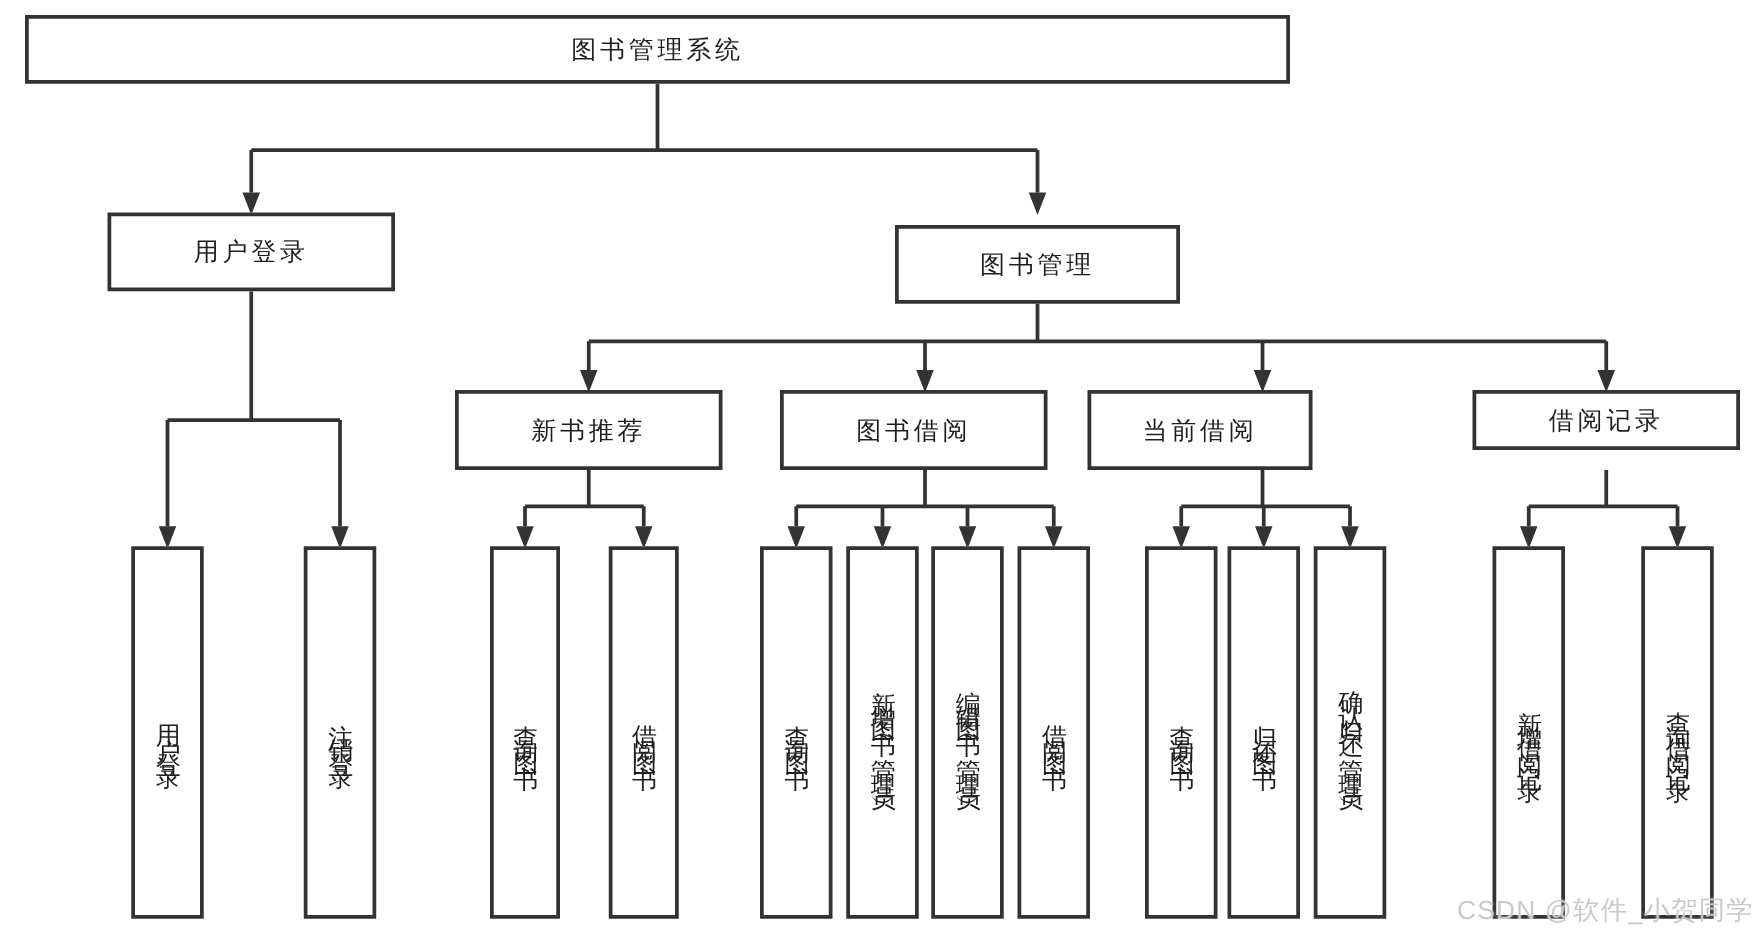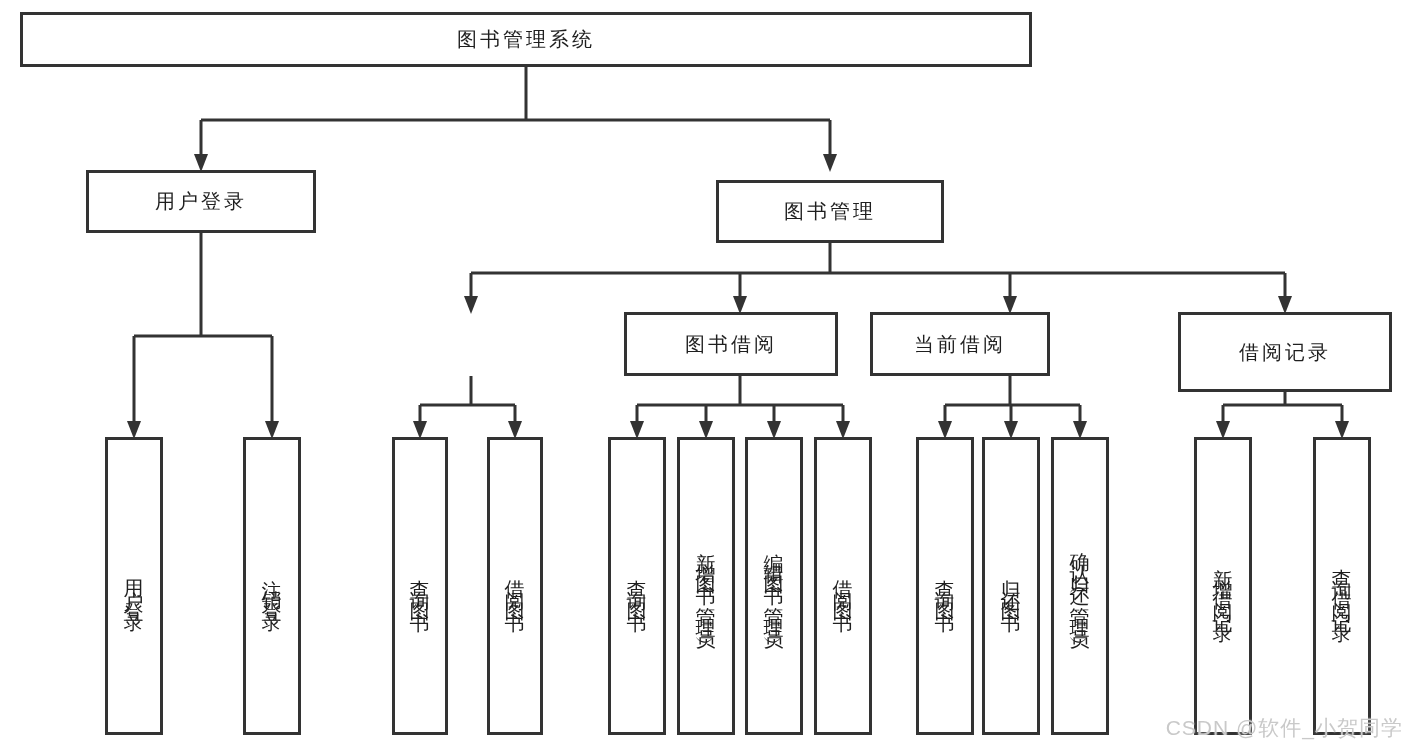--- a/index.html
+++ b/index.html
@@ -41,21 +41,21 @@
     line-height: 1;
     white-space: normal;
   }
   
   .n-root { left: 20px;   top: 12px;  width: 1012px; height: 55px; }
   .n-l2a  { left: 86px;   top: 170px; width: 230px;  height: 63px; }
   .n-l2b  { left: 716px;  top: 180px; width: 228px;  height: 63px; }
   .n-l3a  { left: 364px;  top: 312px; width: 214px;  height: 64px; }
   .n-l3b  { left: 624px;  top: 312px; width: 214px;  height: 64px; }
   .n-l3c  { left: 870px;  top: 312px; width: 180px;  height: 64px; }
-  .n-l3d  { left: 1178px; top: 312px; width: 214px;  height: 80px; }
+  .n-l3d  { left: 1178px; top: 312px; width: 214px;  height: 48px; }
   
   .leaf   { top: 437px; width: 58px; height: 298px; }
   .n-la1 { left: 105px; }
   .n-la2 { left: 243px; }
   .n-lb1 { left: 392px; width: 56px; }
   .n-lb2 { left: 487px; width: 56px; }
   .n-lc1 { left: 608px; }
   .n-lc2 { left: 677px; }
   .n-lc3 { left: 745px; }
   .n-lc4 { left: 814px; }
@@ -123,20 +123,21 @@
       <polygon points="1216,421 1230,421 1223,439"></polygon>
       <polygon points="1335,421 1349,421 1342,439"></polygon>
     </g>
   </svg>
 
   <div class="node n-root">图书管理系统</div>
 
   <div class="node n-l2a">用户登录</div>
   <div class="node n-l2b">图书管理</div>
 
+  <div class="node n-l3a">新书推荐</div>
   <div class="node n-l3b">图书借阅</div>
   <div class="node n-l3c">当前借阅</div>
   <div class="node n-l3d">借阅记录</div>
 
   <div class="node vnode leaf n-la1">用户登录</div>
   <div class="node vnode leaf n-la2">注销登录</div>
 
   <div class="node vnode leaf n-lb1">查询图书</div>
   <div class="node vnode leaf n-lb2">借阅图书</div>
 

